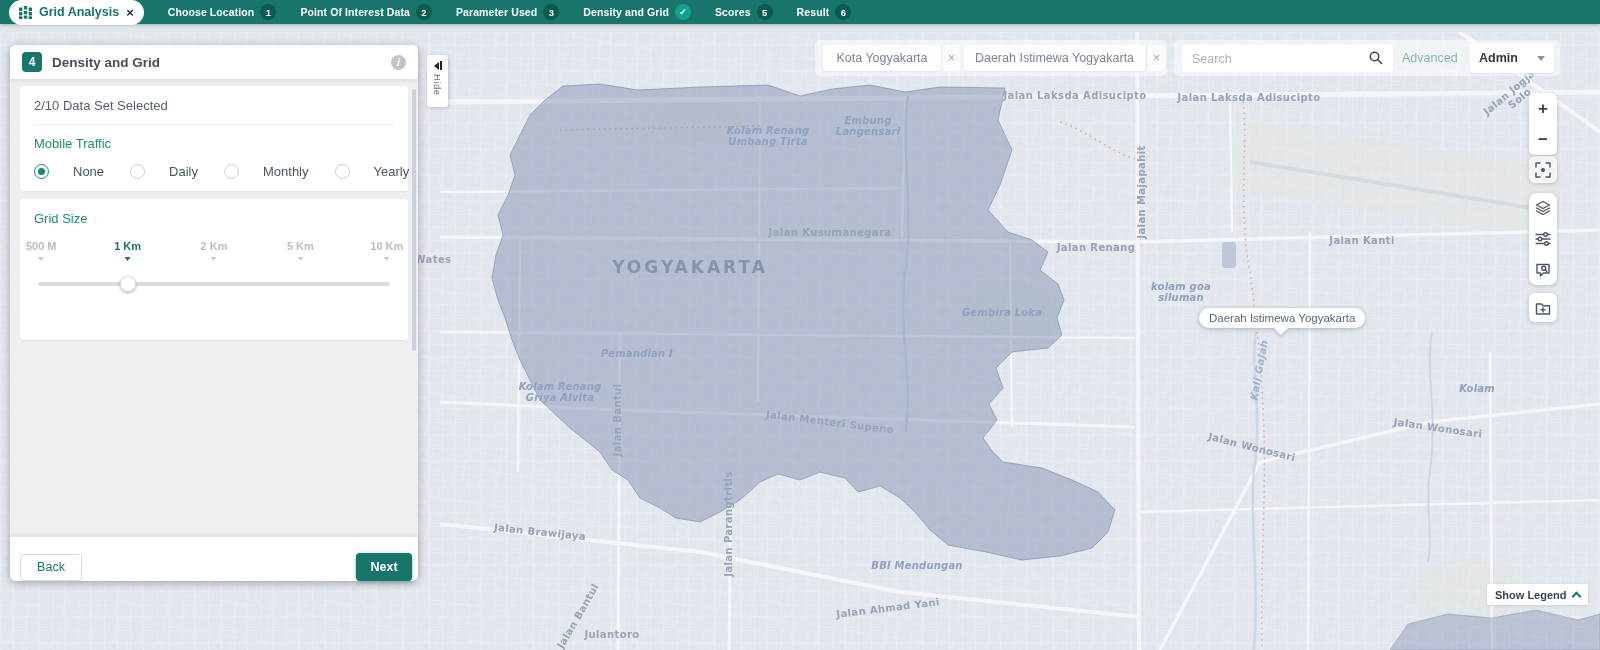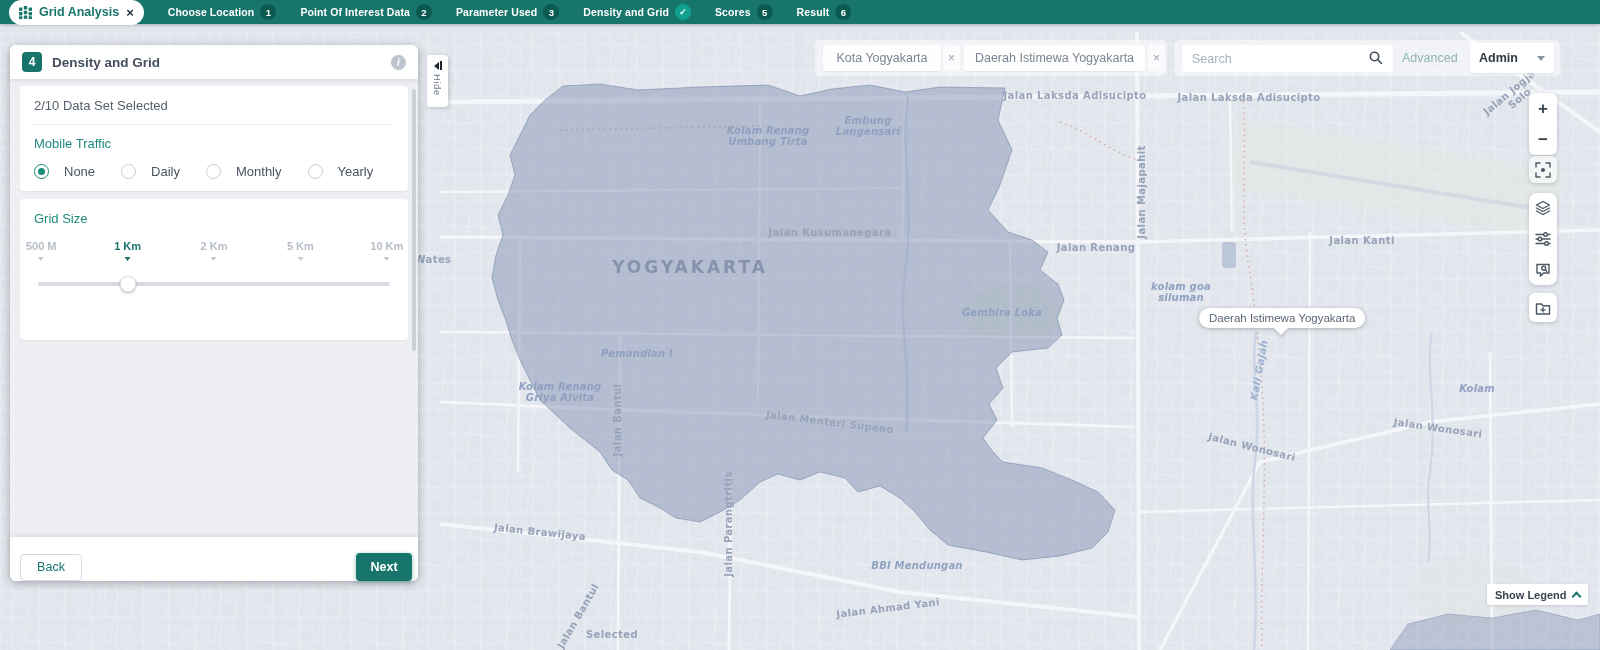--- a/index.html
+++ b/index.html
@@ -98,21 +98,21 @@
     font-style:italic; cursor:pointer; }
   .panel-body { position:absolute; left:0; top:34px; right:0; bottom:44px; overflow:hidden; }
   .scroll-thumb { position:absolute; right:2px; top:10px; width:4px; height:262px;
     background:#ccd1d9; border-radius:2px; cursor:pointer; }
   .card { background:#fff; border-radius:4px; margin:7px 10px 0 10px; padding:12px 14px;
     box-shadow:0 1px 2px rgba(0,0,0,.06); }
   .dataset-text { color:#55606e; font-size:13px; }
   .card hr { border:none; border-top:1px solid #eceef2; margin:11px 0; }
   .section-title { color:#1e8a7c; font-size:13px; }
   .radio-row { display:flex; align-items:center; gap:26px; margin-top:13px; }
-  .radio { display:flex; align-items:center; gap:15px; cursor:pointer; }
+  .radio { display:flex; align-items:center; gap:24px; cursor:pointer; }
   .rb { width:15px; height:15px; border-radius:50%; border:1.5px solid #c7cdd5; background:#fff;
     display:flex; align-items:center; justify-content:center; }
   .rb.sel { border-color:#17897b; }
   .rb.sel:after { content:""; width:7px; height:7px; border-radius:50%; background:#17897b; }
   .radio-label { color:#4a5460; font-size:13px; }
 
   .slider-wrap { position:relative; height:88px; margin-top:14px; }
   .tick { position:absolute; top:0; transform:translateX(-50%); display:flex;
     flex-direction:column; align-items:center; gap:5px; cursor:pointer; }
   .tick-label { font-size:11px; font-weight:700; color:#b6bdc7; white-space:nowrap; }
@@ -242,21 +242,21 @@
 siluman</span>
     <span class="map-label poi" style="left:1002px;top:280px;transform:translate(-50%,-50%)">Gembira Loka</span>
     <span class="map-label poi" style="left:637px;top:321px;transform:translate(-50%,-50%)">Pemandian I</span>
     <span class="map-label poi" style="left:560px;top:360px;transform:translate(-50%,-50%)">Kolam Renang
 Griya Alvita</span>
     <span class="map-label" style="left:617px;top:388px;transform:translate(-50%,-50%) rotate(-90deg)">Jalan Bantul</span>
     <span class="map-label" style="left:830px;top:390px;transform:translate(-50%,-50%) rotate(7deg)">Jalan Menteri Supeno</span>
     <span class="map-label" style="left:540px;top:500px;transform:translate(-50%,-50%) rotate(6deg)">Jalan Brawijaya</span>
     <span class="map-label" style="left:728px;top:492px;transform:translate(-50%,-50%) rotate(-90deg)">Jalan Parangtritis</span>
     <span class="map-label" style="left:578px;top:584px;transform:translate(-50%,-50%) rotate(-60deg)">Jalan Bantul</span>
-    <span class="map-label" style="left:612px;top:602px;transform:translate(-50%,-50%)">Selected</span>
+    <span class="map-label" style="left:612px;top:602px;transform:translate(-50%,-50%)">Julantoro</span>
     <span class="map-label" style="left:888px;top:576px;transform:translate(-50%,-50%) rotate(-7deg)">Jalan Ahmad Yani</span>
     <span class="map-label poi" style="left:917px;top:533px;transform:translate(-50%,-50%)">BBI Mendungan</span>
     <span class="map-label" style="left:1252px;top:415px;transform:translate(-50%,-50%) rotate(14deg)">Jalan Wonosari</span>
     <span class="map-label" style="left:1438px;top:396px;transform:translate(-50%,-50%) rotate(8deg)">Jalan Wonosari</span>
     <span class="map-label river" style="left:1259px;top:338px;transform:translate(-50%,-50%) rotate(-80deg)">Kali Gajah</span>
     <span class="map-label poi" style="left:1477px;top:356px;transform:translate(-50%,-50%)">Kolam</span>
     <span class="map-label" style="left:1362px;top:208px;transform:translate(-50%,-50%)">Jalan Kanti</span>
     <span class="map-label" style="left:433px;top:227px;transform:translate(-50%,-50%)">Wates</span>
 
     <div class="map-tooltip">Daerah Istimewa Yogyakarta</div>

